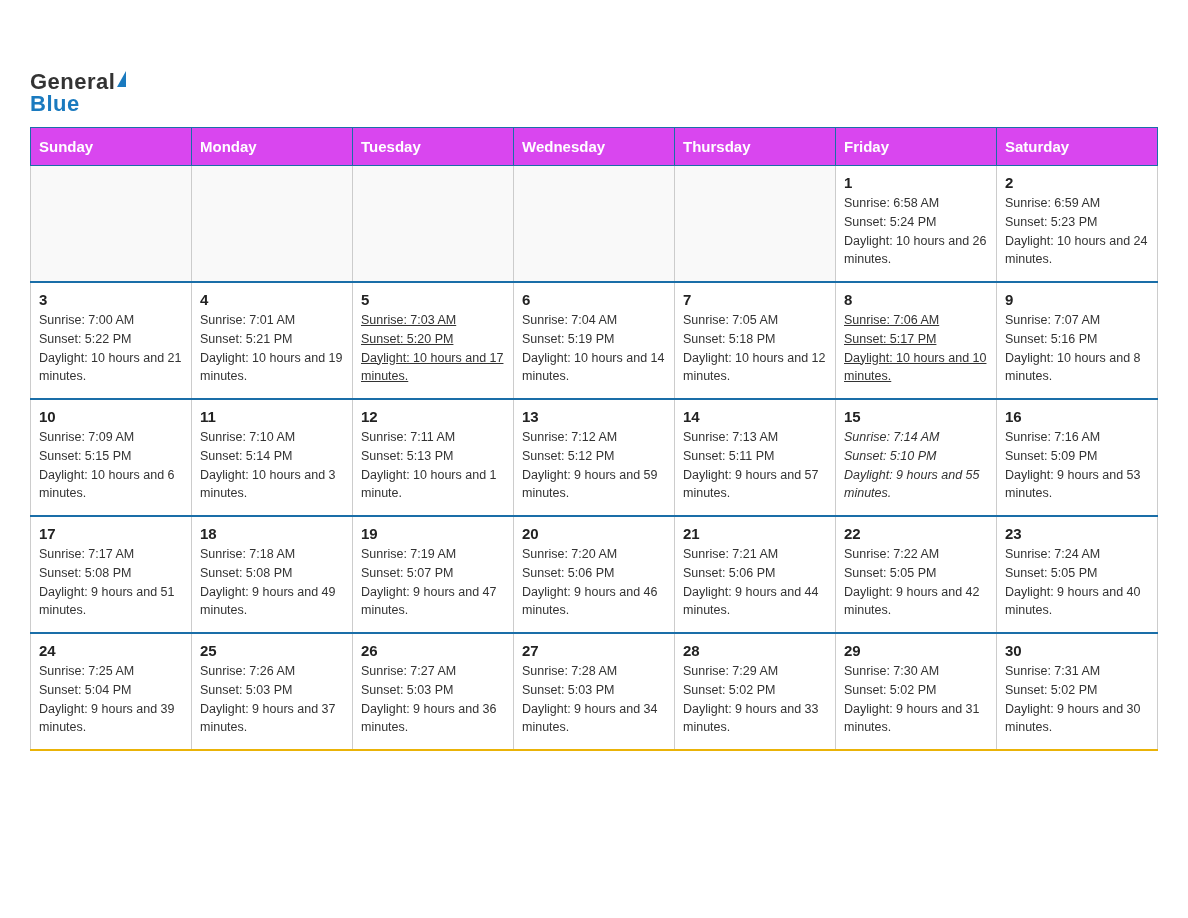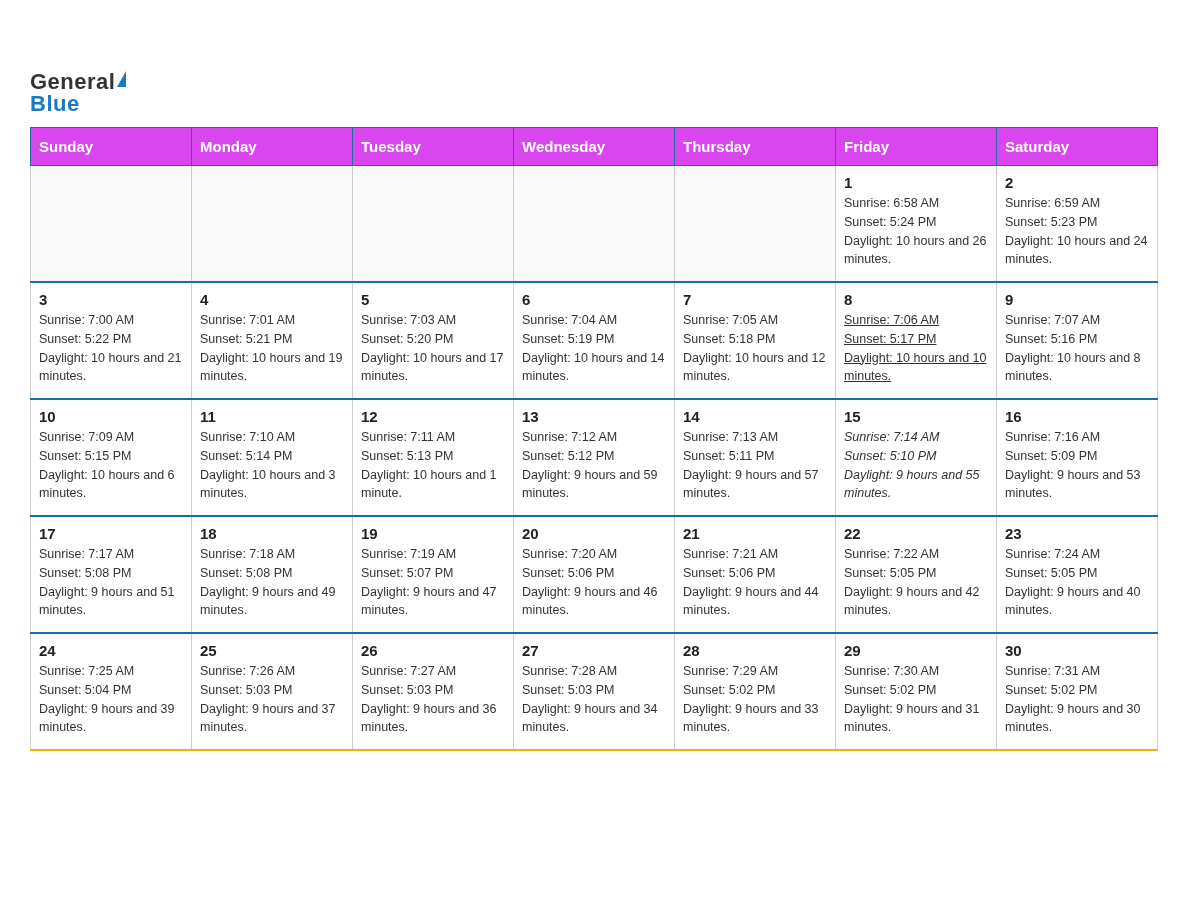--- a/index.html
+++ b/index.html
@@ -166,21 +166,21 @@
 Daylight: 10 hours and 21 minutes.</div>
         </td>
         <td>
           <span class="day-number">4</span>
           <div class="day-info" style="white-space: pre-line;">Sunrise: 7:01 AM
 Sunset: 5:21 PM
 Daylight: 10 hours and 19 minutes.</div>
         </td>
         <td>
           <span class="day-number">5</span>
-          <div class="day-info" style="white-space: pre-line;">Sunrise: 7:03 AM
+          <div class="day-info" style="white-space: pre-line; text-decoration: underline;">Sunrise: 7:03 AM
 Sunset: 5:20 PM
 Daylight: 10 hours and 17 minutes.</div>
         </td>
         <td>
           <span class="day-number">6</span>
           <div class="day-info" style="white-space: pre-line;">Sunrise: 7:04 AM
 Sunset: 5:19 PM
 Daylight: 10 hours and 14 minutes.</div>
         </td>
         <td>

